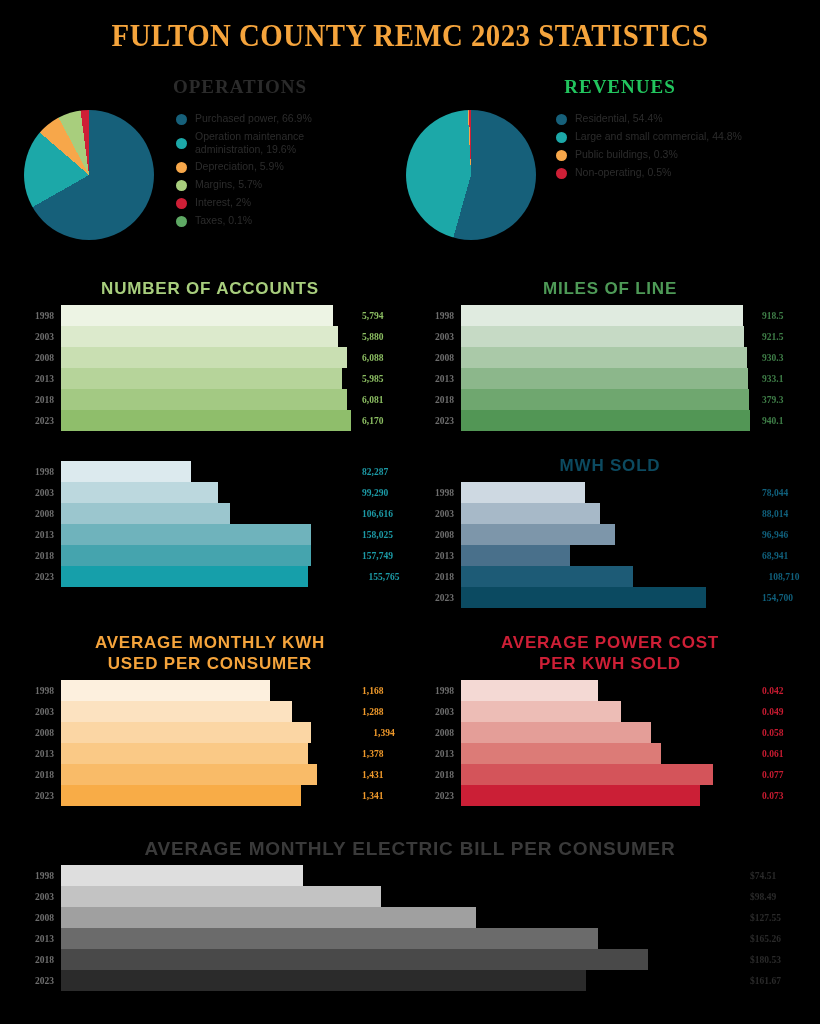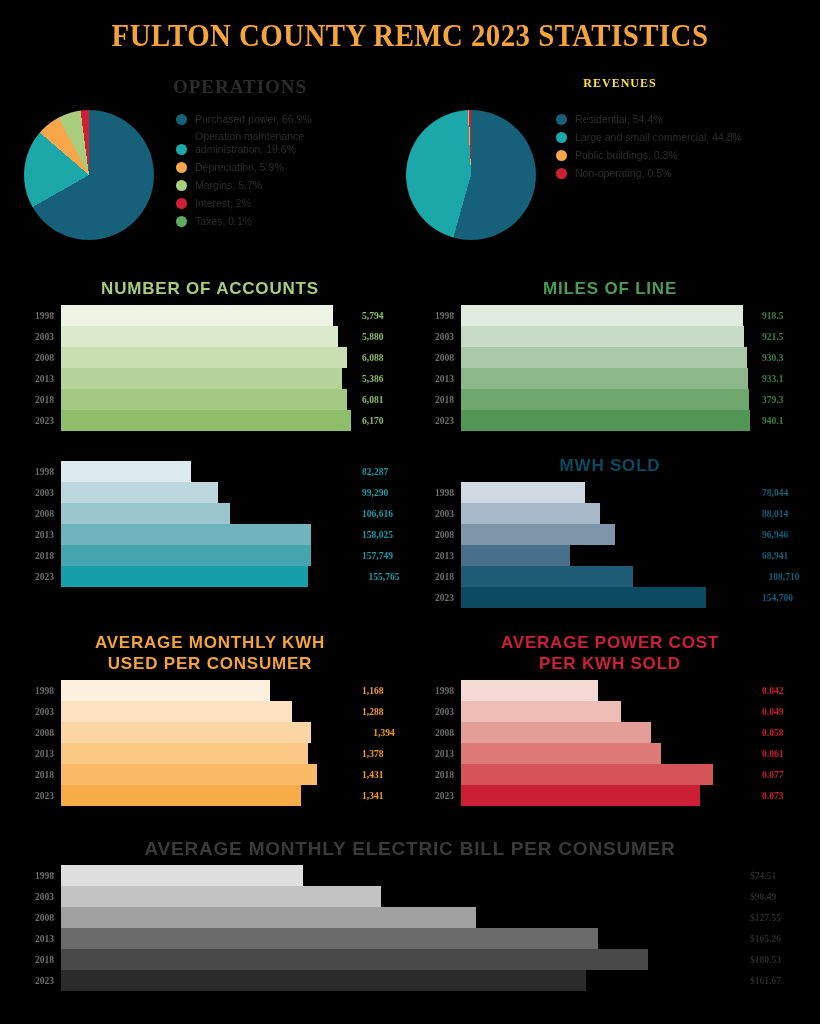--- a/index.html
+++ b/index.html
@@ -22,21 +22,21 @@
   
   .sec-head{
     position:absolute;text-align:center;
     font-family:"Liberation Serif",serif;font-weight:bold;
     letter-spacing:1px;
   }
 
   
   .pie{position:absolute;border-radius:50%;}
   .legend{position:absolute;}
-  .legend .row{display:flex;align-items:flex-end;margin-bottom:5px;}
+  .legend .row{display:flex;align-items:center;margin-bottom:5px;}
   .legend .dot{
     width:11px;height:11px;border-radius:50%;margin-right:8px;
     flex:0 0 auto;margin-top:2px;
   }
   .legend .lbl{
     font-size:10.5px;line-height:12.5px;color:#2c2c2c;
     font-family:"Liberation Sans",sans-serif;
   }
 
   
@@ -60,21 +60,21 @@
   }
 </style>
 </head>
 <body>
 
 <div class="page">
 
   <div class="main-title">FULTON COUNTY REMC 2023 STATISTICS</div>
 
   <div class="sec-head" style="top:76px;left:90px;width:300px;font-size:19px;color:#2b2b2b;">OPERATIONS</div>
-  <div class="sec-head" style="top:76px;left:470px;width:300px;font-size:12px;color:#fde047;">REVENUES</div>
+  <div class="sec-head" style="top:76px;left:470px;width:300px;font-size:19px;color:#22c55e;">REVENUES</div>
 
   <div class="pie" id="pie-operations" style="top: 110px; left: 24px; width: 130px; height: 130px; background: conic-gradient(rgb(22, 96, 122) 0deg, rgb(22, 96, 122) 240.359deg, rgb(28, 168, 168) 240.359deg, rgb(28, 168, 168) 310.778deg, rgb(247, 167, 74) 310.778deg, rgb(247, 167, 74) 331.976deg, rgb(168, 206, 125) 331.976deg, rgb(168, 206, 125) 352.455deg, rgb(206, 31, 54) 352.455deg, rgb(206, 31, 54) 359.641deg, rgb(94, 169, 100) 359.641deg, rgb(94, 169, 100) 360deg);"></div>
   <div class="legend" id="legend-operations" style="top:112px;left:176px;width:190px;">
       <div class="row">
         <span class="dot" style="background: rgb(22, 96, 122);"></span>
         <span class="lbl">Purchased power, 66.9%</span>
       </div>
       <div class="row">
         <span class="dot" style="background: rgb(28, 168, 168);"></span>
         <span class="lbl">Operation maintenance administration, 19.6%</span>
@@ -141,21 +141,21 @@
           <div class="track" style="margin-right: 44px;">
             <div class="bar" style="background: rgb(201, 223, 178); width: 95.13%;"></div>
           </div>
           <div class="val" style="color: rgb(140, 190, 98); width: 44px; right: 0px; text-align: left;">6,088</div>
         </div>
         <div class="brow">
           <div class="yr">2013</div>
           <div class="track" style="margin-right: 44px;">
             <div class="bar" style="background: rgb(182, 212, 154); width: 93.52%;"></div>
           </div>
-          <div class="val" style="color: rgb(140, 190, 98); width: 44px; right: 0px; text-align: left;">5,386</div>
+          <div class="val" style="color: rgb(140, 190, 98); width: 44px; right: 0px; text-align: left;">5,985</div>
         </div>
         <div class="brow">
           <div class="yr">2018</div>
           <div class="track" style="margin-right: 44px;">
             <div class="bar" style="background: rgb(163, 201, 131); width: 95.02%;"></div>
           </div>
           <div class="val" style="color: rgb(140, 190, 98); width: 44px; right: 0px; text-align: left;">6,081</div>
         </div>
         <div class="brow">
           <div class="yr">2023</div>

